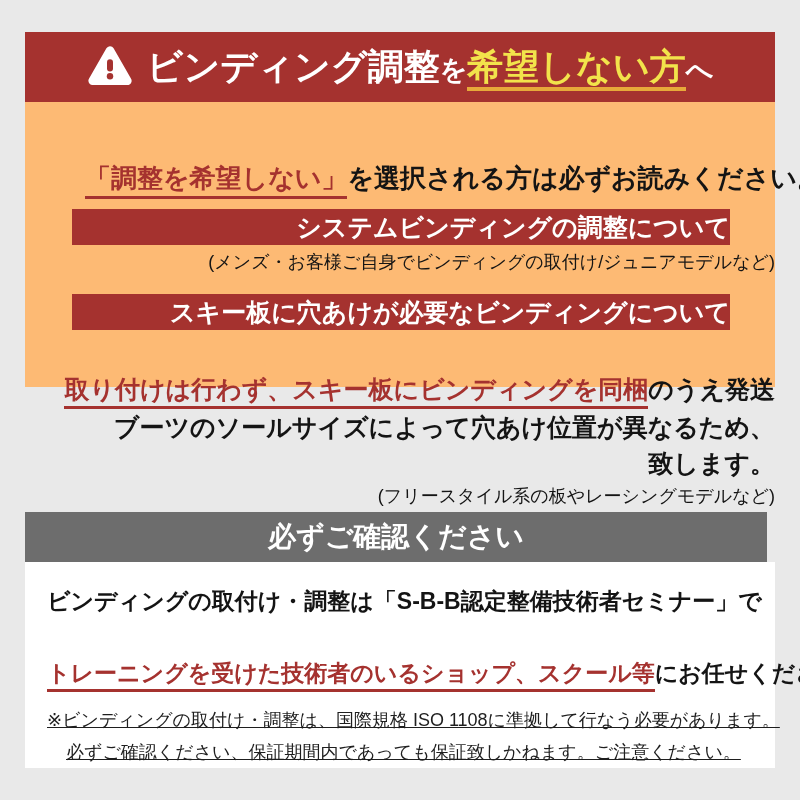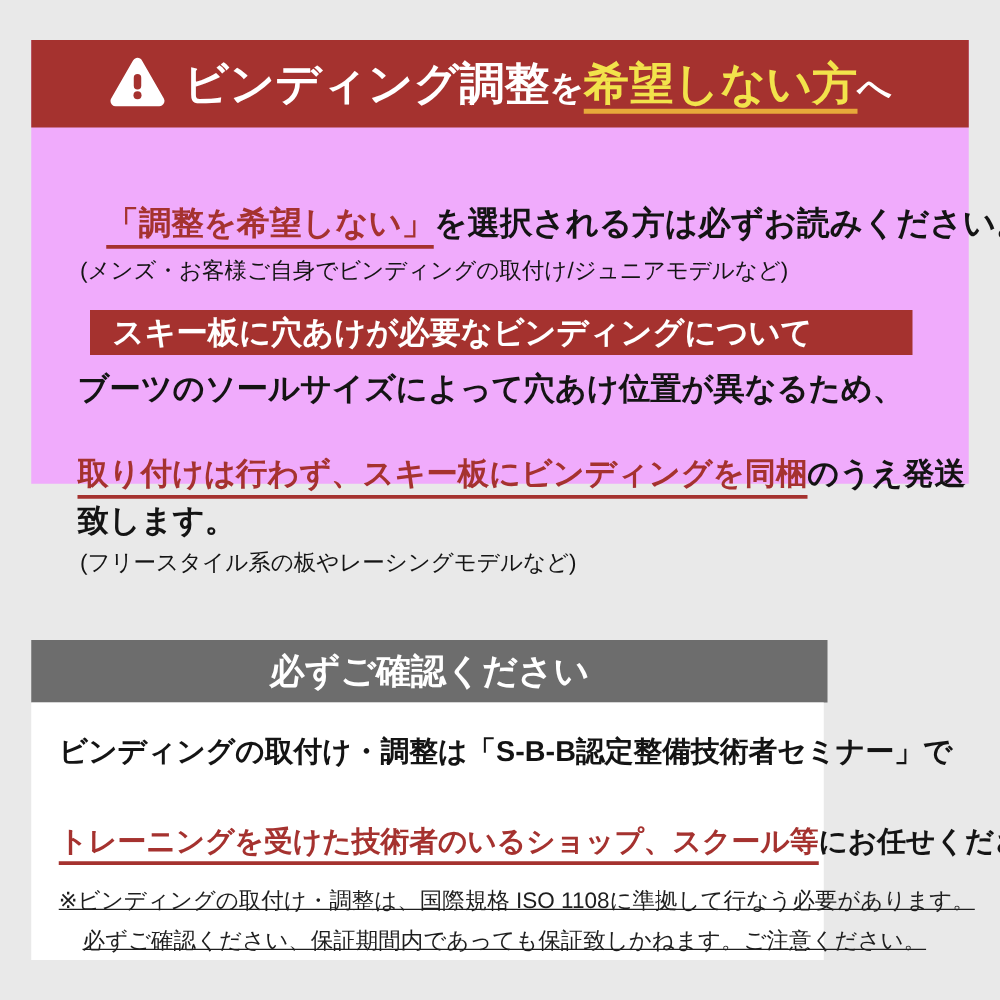--- a/index.html
+++ b/index.html
@@ -10,21 +10,21 @@
     --bg:#e9e9e9;
     --ink:#141414;
   }
   *{margin:0;padding:0;box-sizing:border-box;}
   body{background:#fff;}
   .canvas{
     position:relative;width:800px;height:800px;background:var(--bg);
     font-family:"Liberation Sans","DejaVu Sans",sans-serif;overflow:hidden;
   }
   
-  .card-top{position:absolute;left:25px;top:32px;width:750px;height:355px;background:#f0abfc;}
+  .card-top{position:absolute;left:25px;top:32px;width:750px;height:355px;background:#fdba74;text-align:right;}
   .banner-main{
     height:70px;background:var(--red);display:flex;align-items:center;justify-content:center;gap:14px;
   }
   .warn-icon svg{width:46px;height:46px;display:block;}
   .title{color:#ffffff;font-weight:bold;font-size:36px;white-space:nowrap;letter-spacing:0;}
   .title .particle{font-size:27px;}
   .title .hl{
     color:var(--yellow);display:inline-block;border-bottom:4px solid var(--yellow-ul);
     padding-bottom:2px;line-height:1.05;
   }
@@ -37,25 +37,25 @@
     margin:10px 0 0 47px;width:658px;height:36px;background:var(--red);
     color:#ffffff;font-size:25px;font-weight:bold;line-height:36px;padding-left:18px;white-space:nowrap;
   }
   .sec-head.second{margin-top:19px;}
   .body-line{margin:8px 0 0 37px;font-size:25px;font-weight:bold;color:var(--ink);line-height:36px;white-space:nowrap;}
   .body-block{margin:9px 0 0 37px;font-size:25px;font-weight:bold;color:var(--ink);line-height:36px;white-space:nowrap;}
   .note-small{margin:4px 0 0 39px;font-size:18px;font-weight:normal;color:var(--ink);line-height:26px;white-space:nowrap;}
   .note-small.second{margin-top:2px;}
   
   .banner-confirm{
-    position:absolute;left:25px;top:512px;width:637px;height:50px;background:var(--dark);
+    position:absolute;left:25px;top:512px;width:742px;height:50px;background:var(--dark);
     color:#ffffff;font-size:28px;font-weight:bold;text-align:center;line-height:50px;
   }
   .card-bottom{
-    position:absolute;left:25px;top:562px;width:634px;height:206px;background:#ffffff;
+    position:absolute;left:25px;top:562px;width:750px;height:206px;background:#ffffff;
     padding:22px 0 0 22px;
   }
   .confirm-line{font-size:23px;font-weight:bold;color:var(--ink);line-height:34px;white-space:nowrap;}
   .confirm-line.b{margin-top:6px;}
   .notes{margin-top:12px;font-size:18px;font-weight:normal;color:#1e1e1e;line-height:32px;text-decoration:underline;}
   .notes .indent{padding-left:19px;}
   .notes div{white-space:nowrap;}
 </style>
 </head>
 <body>
@@ -70,29 +70,30 @@
           <path d="M50 14 L88 80 L12 80 Z" fill="#ffffff" stroke="#ffffff" stroke-width="18" stroke-linejoin="round"></path>
           <rect x="43.5" y="33" width="13" height="27" rx="6.5" fill="#a5322f"></rect>
           <circle cx="50" cy="70" r="7" fill="#a5322f"></circle>
         </svg>
       </span>
       <span class="title"><span>ビンディング調整</span><span class="particle">を</span><span class="hl">希望しない方</span><span class="particle">へ</span></span>
     </div>
 
     <div class="intro"><span class="red-ul">「調整を希望しない」</span><span>を選択される方は必ずお読みください。</span></div>
 
+    <div class="sec-head">システムビンディングの調整について</div>
 
 
     <div class="note-small">(メンズ・お客様ご自身でビンディングの取付け/ジュニアモデルなど)</div>
 
     <div class="sec-head second">スキー板に穴あけが必要なビンディングについて</div>
 
     <div class="body-block">
+      <div><span class="red-ul">取り付けは行わず、スキー板にビンディングを同梱</span><span>のうえ発送</span></div>
       <div>ブーツのソールサイズによって穴あけ位置が異なるため、</div>
-      <div><span class="red-ul">取り付けは行わず、スキー板にビンディングを同梱</span><span>のうえ発送</span></div>
       <div>致します。</div>
     </div>
 
     <div class="note-small second">(フリースタイル系の板やレーシングモデルなど)</div>
   </div>
 
   <div class="banner-confirm">必ずご確認ください</div>
 
   <div class="card-bottom">
     <div class="confirm-line">ビンディングの取付け・調整は「S-B-B認定整備技術者セミナー」で</div>

